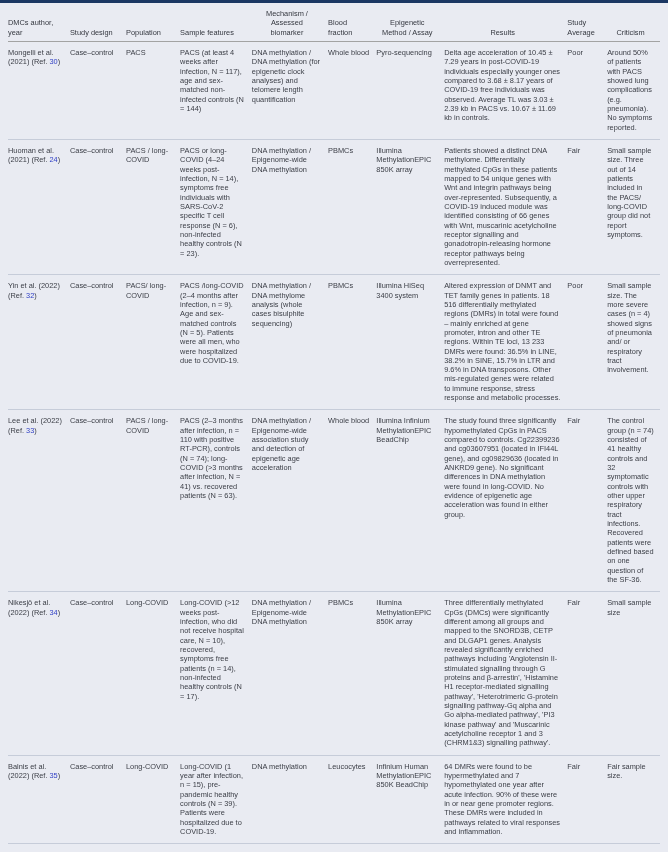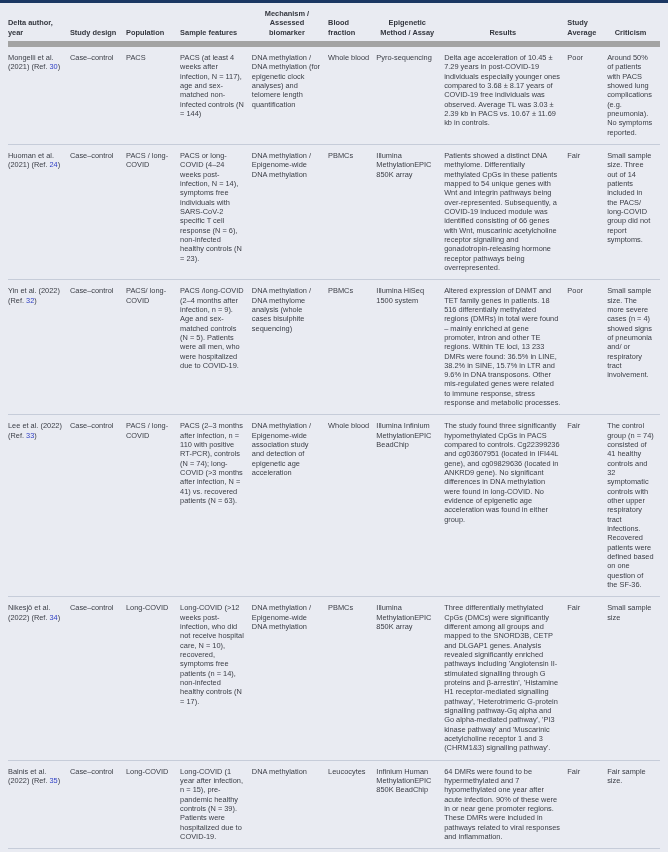--- a/index.html
+++ b/index.html
@@ -18,25 +18,25 @@
   }
   table {
     width: 100%;
     border-collapse: collapse;
     table-layout: fixed;
     font-size: 7.4px;
     line-height: 1.26;
     color: #3a3d45;
   }
   th {
-    font-weight: bold;
+    font-weight: normal;
     vertical-align: bottom;
     text-align: left;
     padding: 6px 6px 4px 0;
-    border-bottom: 6px solid #a3a3a3;
+    border-bottom: 1px solid #a3a3a3;
     white-space: pre-line;
     color: #34373f;
   }
   th.center { text-align: center; }
   td {
     vertical-align: top;
     text-align: left;
     padding: 6px 6px 7px 0;
     border-bottom: 1px solid #c6ccd9;
   }
@@ -59,21 +59,21 @@
       <col style="width:11.0%">
       <col style="width:11.7%">
       <col style="width:7.4%">
       <col style="width:10.4%">
       <col style="width:18.9%">
       <col style="width:6.1%">
       <col style="width:8.1%">
     </colgroup>
     <thead>
       <tr>
-        <th>Delta author,
+        <th>DMCs author,
 year</th>
         <th>Study design</th>
         <th>Population</th>
         <th>Sample features</th>
         <th class="center">Mechanism /
 Assessed
 biomarker</th>
         <th>Blood
 fraction</th>
         <th class="center">Epigenetic
@@ -109,21 +109,21 @@
     <td>Fair</td>
     <td>Small sample size. Three out of 14 patients included in the PACS/ long-COVID group did not report symptoms.</td>
   </tr>
         <tr>
     <td><span>Yin </span><span class="it">et al.</span><span> (2022) (Ref. </span><span class="ref">32</span><span>)</span></td>
     <td>Case–control</td>
     <td>PACS/ long-COVID</td>
     <td>PACS /long-COVID (2–4 months after infection, n = 9). Age and sex-matched controls (N = 5). Patients were all men, who were hospitalized due to COVID-19.</td>
     <td><span class="it">DNA methylation /</span><span> DNA methylome analysis (whole cases bisulphite sequencing)</span></td>
     <td>PBMCs</td>
-    <td><span>Illumina HiSeq 1500 system</span><span class="it"></span></td>
+    <td><span>Illumina HiSeq 3400 system</span><span class="it"></span></td>
     <td>Altered expression of DNMT and TET family genes in patients. 18 516 differentially methylated regions (DMRs) in total were found – mainly enriched at gene promoter, intron and other TE regions. Within TE loci, 13 233 DMRs were found: 36.5% in LINE, 38.2% in SINE, 15.7% in LTR and 9.6% in DNA transposons. Other mis-regulated genes were related to immune response, stress response and metabolic processes.</td>
     <td>Poor</td>
     <td>Small sample size. The more severe cases (n = 4) showed signs of pneumonia and/ or respiratory tract involvement.</td>
   </tr>
         <tr>
     <td><span>Lee </span><span class="it">et al.</span><span> (2022) (Ref. </span><span class="ref">33</span><span>)</span></td>
     <td>Case–control</td>
     <td>PACS / long-COVID</td>
     <td>PACS (2–3 months after infection, n = 110 with positive RT-PCR), controls (N = 74); long-COVID (&gt;3 months after infection, N = 41) vs. recovered patients (N = 63).</td>
     <td><span class="it">DNA methylation /</span><span> Epigenome-wide association study and detection of epigenetic age acceleration</span></td>

